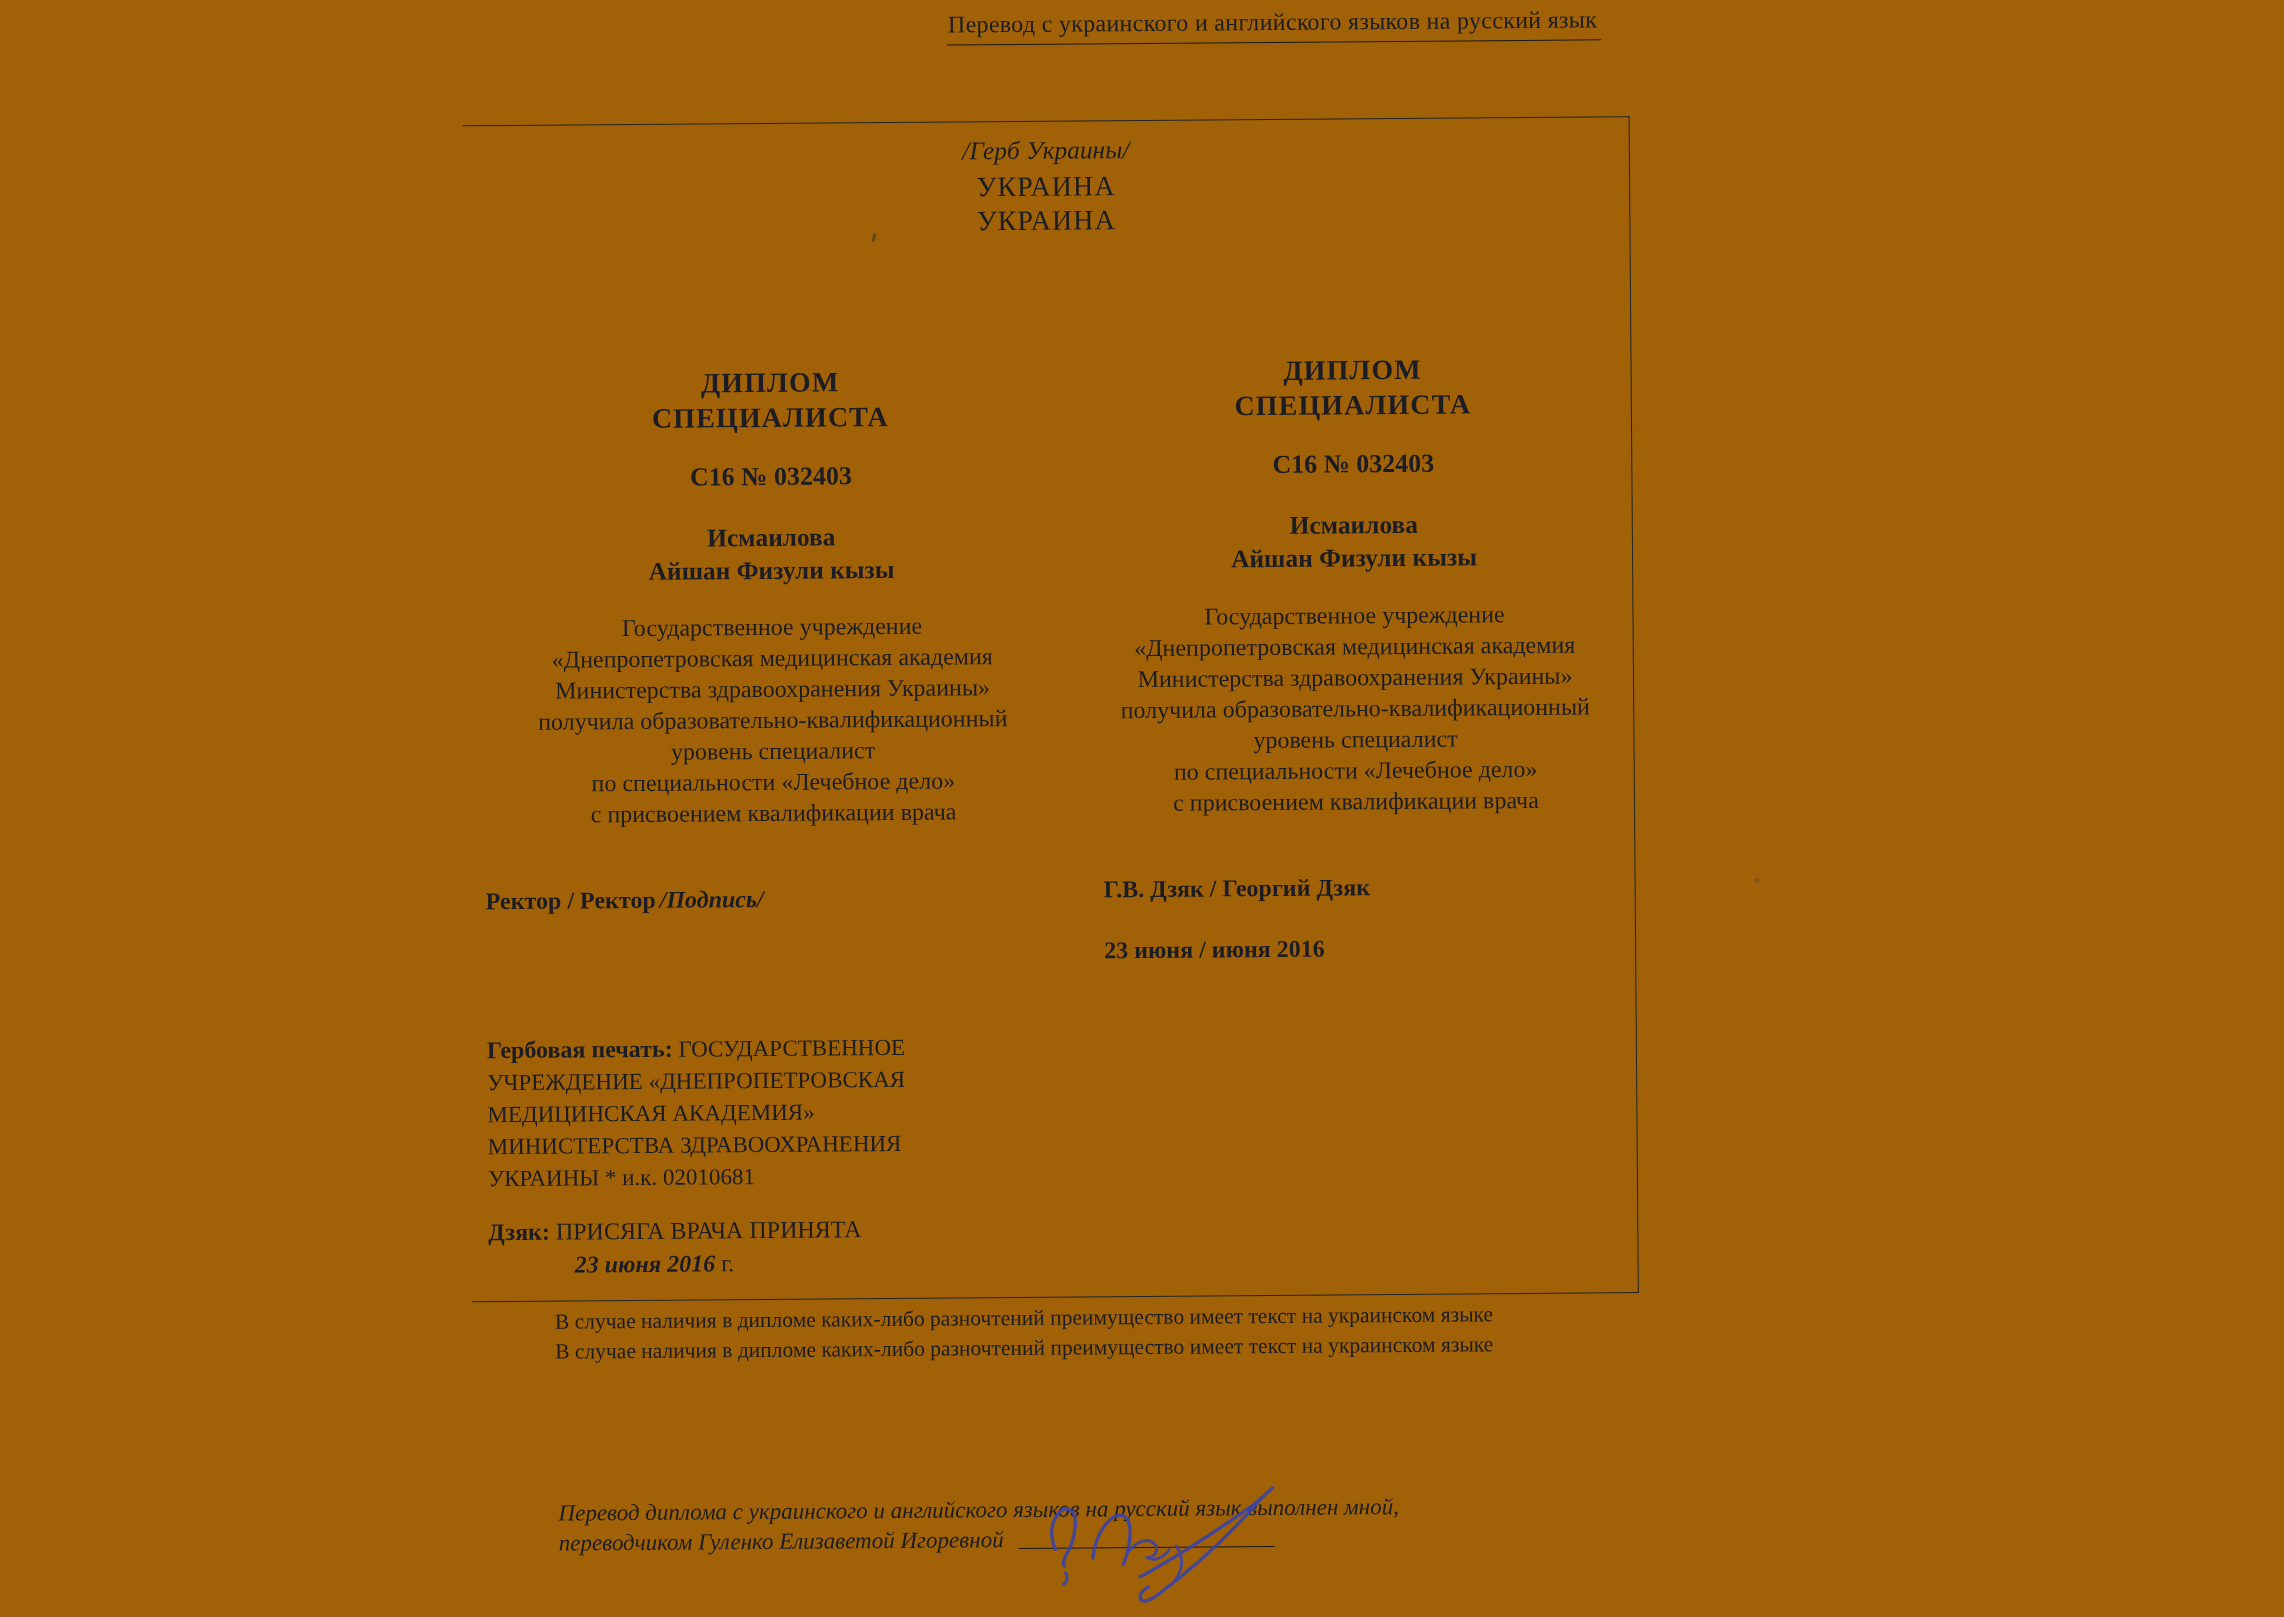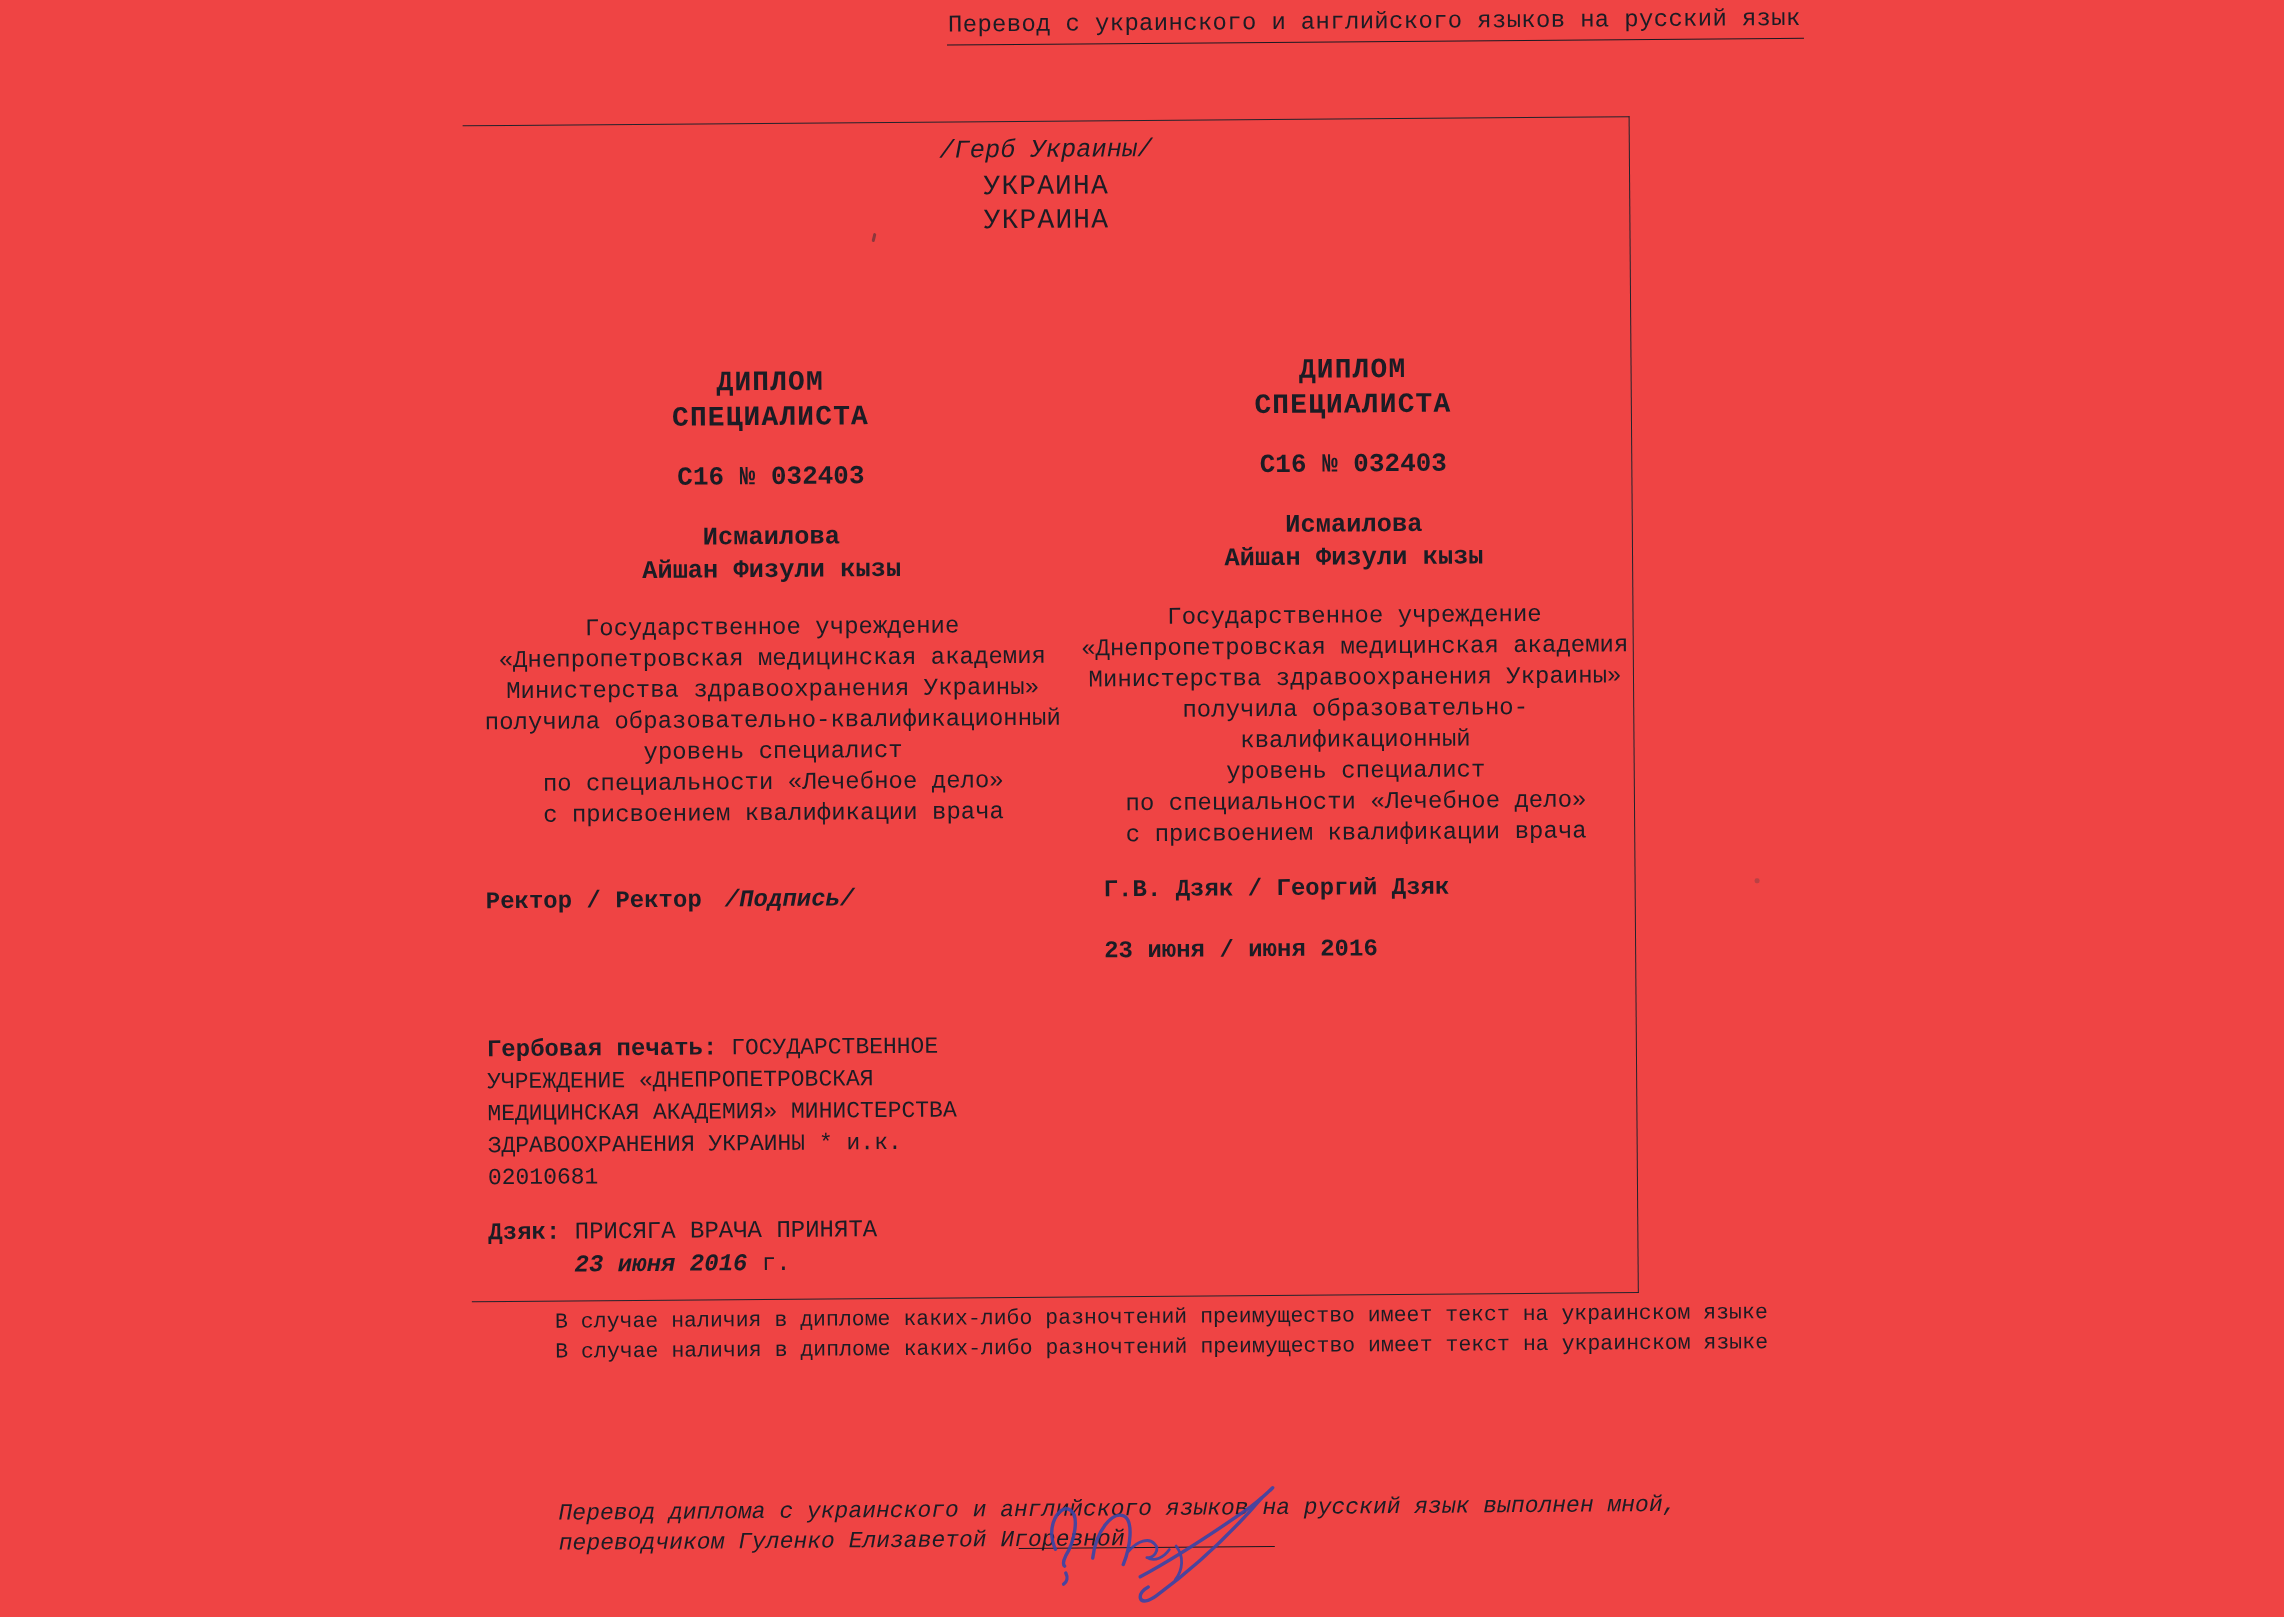--- a/index.html
+++ b/index.html
@@ -1,17 +1,17 @@
 <!DOCTYPE html>
 <html style="font-size:9px"><head>
 <meta charset="utf-8">
 <style>
   html,body{margin:0;padding:0;background:#e9e9e6;}
-  .page{position:relative;width:2284px;height:1617px;background:#ef4444;overflow:hidden;
-        font-family:Liberation Mono, monospace;color:#1c1c24;}
+  .page{position:relative;width:2284px;height:1617px;background:#a16207;overflow:hidden;
+        font-family:Liberation Serif, serif;color:#1c1c24;}
   .tilt{position:absolute;left:0;top:0;width:100%;height:100%;
         transform:rotate(-0.45deg);transform-origin:1142px 808px;}
 
   .hdr{position:absolute;left:953px;top:10.2px;font-size:24px;letter-spacing:0.3px;
        white-space:nowrap;padding:0 3.4px 5.7px 1.1px;border-bottom:1.7px solid #191922;}
 
   .box{position:absolute;left:468px;top:120px;width:1166px;height:1175px;
        border-top:1.7px solid #23232c;border-right:1.7px solid #23232c;border-bottom:1.7px solid #23232c;}
 
   .center{text-align:center;}
@@ -26,21 +26,21 @@
          line-height:35px;letter-spacing:1.1px;}
   .col-r .title{top:233px;}
   .num{position:absolute;left:0;width:100%;top:338px;font-weight:bold;font-size:26px;}
   .col-r .num{top:330px;}
   .name{position:absolute;left:0;width:100%;top:397px;font-weight:bold;font-size:25.4px;line-height:33px;}
   .col-r .name{top:389px;}
   .bodytxt{position:absolute;left:0;width:100%;top:488px;font-size:24px;line-height:31px;}
   .col-r .bodytxt{top:481px;}
 
   .rector{position:absolute;left:0;top:762px;font-size:24px;font-weight:bold;white-space:nowrap;}
-  .sig-ph{font-style:italic;margin-left:23px;}
+  .sig-ph{font-style:italic;margin-left:4px;}
   .rname{position:absolute;left:24px;top:755px;font-size:24px;font-weight:bold;white-space:nowrap;}
   .rdate{position:absolute;left:24px;top:816px;font-size:24px;font-weight:bold;white-space:nowrap;}
 
   .seal{position:absolute;left:0;top:908px;width:516px;font-size:23px;line-height:32px;margin:0;}
   .seal b{font-size:24px;}
   .stamp{position:absolute;left:0;top:1090px;font-size:24px;line-height:33px;margin:0;}
   .stamp-ind{margin-left:86px;}
   .stamp-date{font-weight:bold;font-style:italic;}
 
   .disc1{position:absolute;left:551px;top:1305px;font-size:21.5px;white-space:nowrap;}

